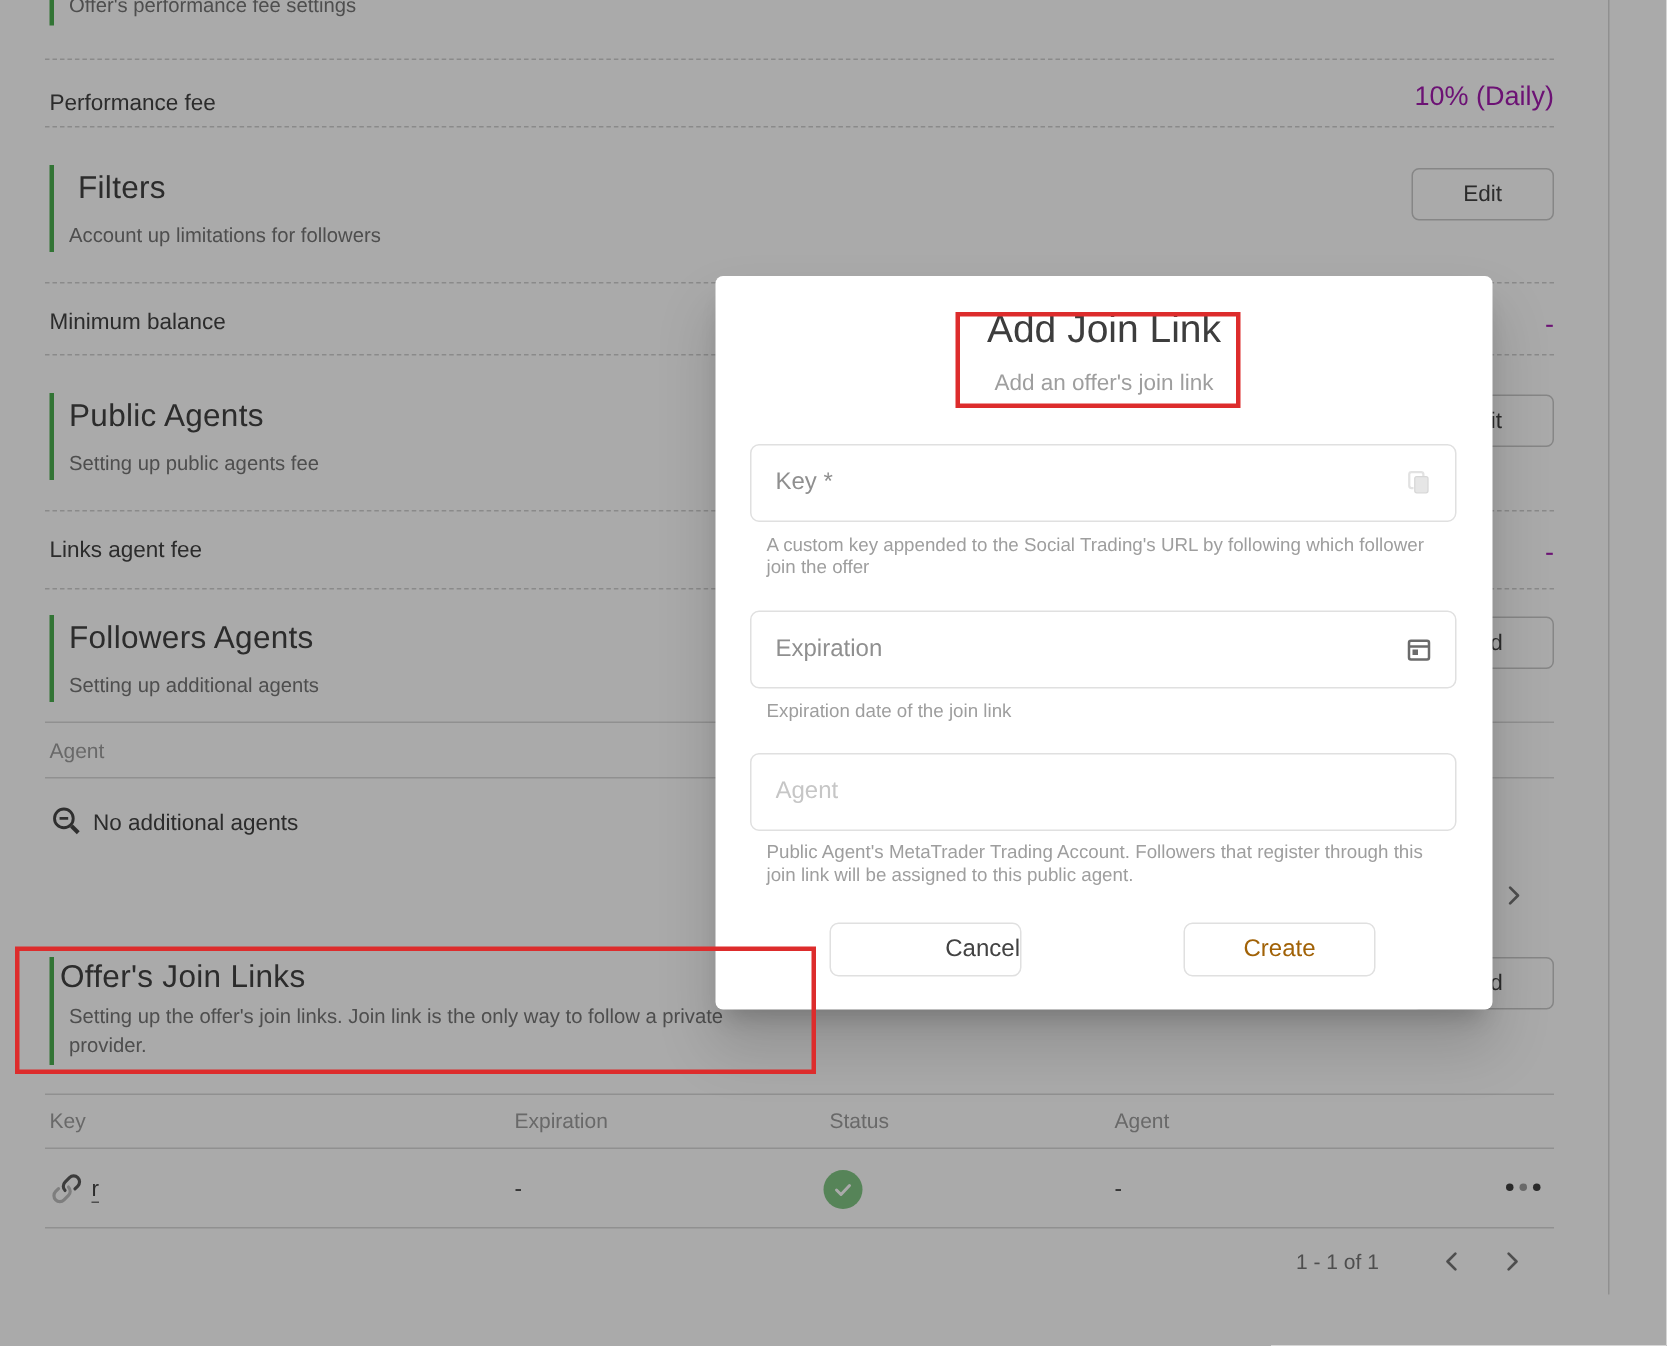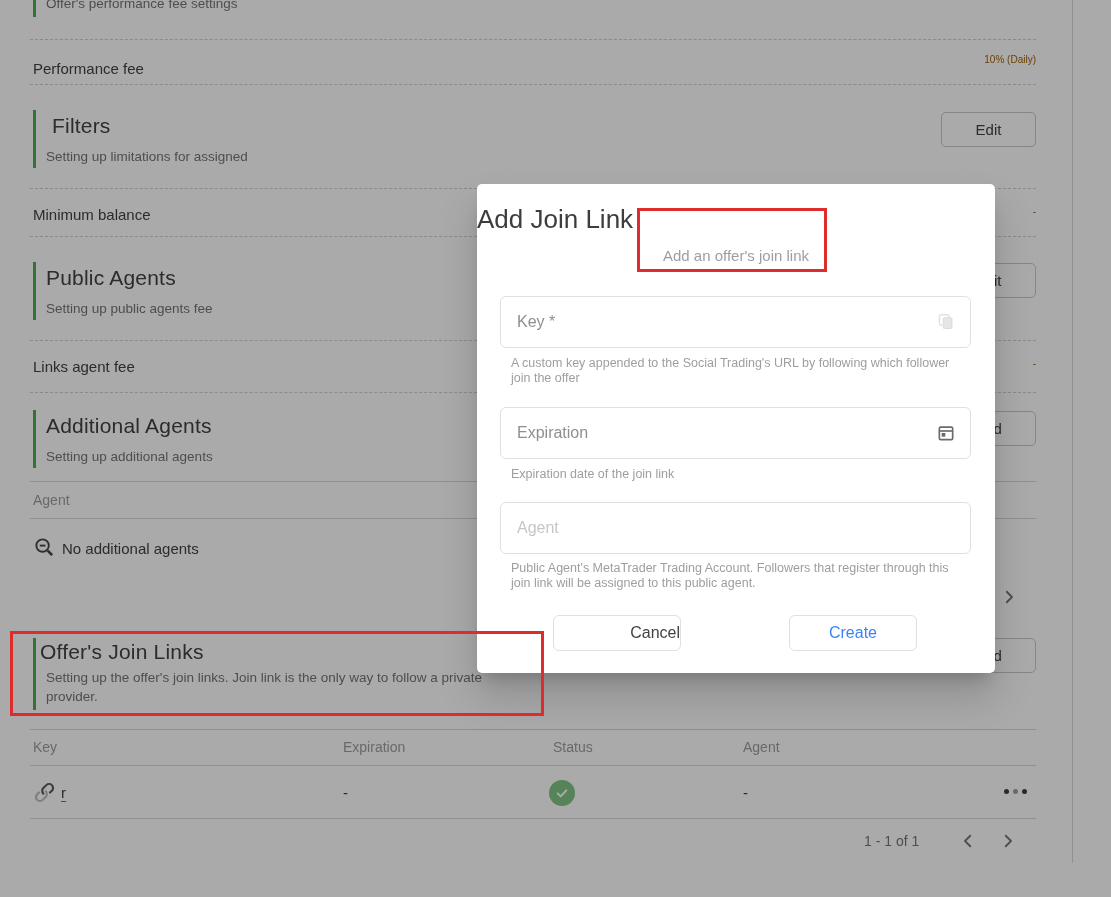--- a/index.html
+++ b/index.html
@@ -6,21 +6,21 @@
   html,body { width:1111px; height:897px; }
   body { font-family:"Liberation Sans", sans-serif; background:#fff; overflow:hidden; }
   .stage { position:relative; width:1111px; height:897px; background:#fff; overflow:hidden; }
 
   
   .abs { position:absolute; }
   .accent-bar { position:absolute; width:3px; background:#4caf50; }
   .sec-title { position:absolute; font-size:21px; color:#424242; letter-spacing:.2px; }
   .sec-sub { position:absolute; font-size:13.5px; color:#757575; line-height:19px; white-space:pre-line; }
   .row-label { position:absolute; font-size:15px; color:#424242; }
-  .row-value { position:absolute; font-size:10px; color:#a16207; right:75px; text-align:left; }
+  .row-value { position:absolute; font-size:18px; color:#a21caf; right:75px; text-align:left; }
   .divider-dashed { position:absolute; left:30px; right:75px; border-top:1px dashed #cfcfcf; }
   .divider-solid { position:absolute; left:30px; right:75px; border-top:1px solid #d9d9d9; }
   .th { position:absolute; font-size:14px; color:#9e9e9e; }
   .td { position:absolute; font-size:15px; color:#424242; }
   .outline-btn { position:absolute; width:95px; height:35px; border:1px solid #c9c9c9; border-radius:5px;
     background:#fff; font-family:inherit; font-size:15px; color:#424242; cursor:pointer;
     display:flex; align-items:center; justify-content:center; }
   .vline { position:absolute; left:1072px; top:0; width:1px; height:863px; background:#d9d9d9; }
   .chev { position:absolute; width:18px; height:18px; cursor:pointer; }
   .pg-range { position:absolute; font-size:14px; color:#757575; }
@@ -30,33 +30,33 @@
   .dots { position:absolute; display:flex; gap:4px; cursor:pointer; }
   .dots i { width:5px; height:5px; border-radius:50%; background:#3f3f3f; }
   .dots i.mid { background:#9e9e9e; }
 
   
   .backdrop { position:absolute; inset:0; background:rgba(0,0,0,0.335); z-index:10; }
 
   
   .modal { position:absolute; left:477px; top:184px; width:518px; height:489px; background:#fff;
     border-radius:5px; box-shadow:0 11px 15px -7px rgba(0,0,0,.2), 0 24px 38px 3px rgba(0,0,0,.14); z-index:20; }
-  .m-title { position:absolute; top:20px; left:0; right:0; font-size:26px; color:#3d3d3d; }
+  .m-title { position:absolute; top:20px; left:0; right:0; text-align:center; font-size:26px; color:#3d3d3d; }
   .m-sub { position:absolute; top:63px; left:0; right:0; text-align:center; font-size:15px; color:#9e9e9e; }
   .field { position:absolute; left:23px; width:471px; height:52px; border:1px solid #e0e0e0; border-radius:6px; background:#fff; }
   .field input { width:100%; height:100%; border:none; outline:none; background:transparent;
     font-family:inherit; font-size:16px; color:#3b82f6; padding:0 44px 0 16px; }
   .field input.ph-dark::placeholder { color:#8f8f8f; opacity:1; }
   .field input.ph-light::placeholder { color:#c6c6c6; opacity:1; }
   .field .trail-icon { position:absolute; right:14px; top:50%; transform:translateY(-50%); width:20px; height:20px; cursor:pointer; }
   .m-helper { position:absolute; left:34px; width:448px; font-size:12.5px; line-height:15px; color:#9e9e9e; white-space:pre-line; }
   .m-btn { position:absolute; top:431px; width:128px; height:36px; border:1px solid #e0e0e0; border-radius:6px;
     background:#fff; font-family:inherit; font-size:16px; cursor:pointer; }
   .m-btn.cancel { left:76px; color:#424242;text-align:right; }
-  .m-btn.create { left:312px; color:#3b82f6; }
+  .m-btn.create { left:312px; color:#a16207; }
 
   
   .anno { position:absolute; border:3px solid #dd2c2c; z-index:30; pointer-events:none; }
   .anno.title-box { left:637px; top:208px; width:190px; height:64px; }
   .anno.section-box { left:10px; top:631px; width:534px; height:85px; }
 </style>
 </head>
 <body>
 
 <div class="stage">
@@ -66,21 +66,21 @@
 
   <div class="divider-dashed" style="top:39px;"></div>
 
   <div class="row-label" style="left:33px; top:60px;">Performance fee</div>
   <div class="row-value" style="top:54px;">10% (Daily)</div>
 
   <div class="divider-dashed" style="top:84px;"></div>
 
   <div class="accent-bar" style="left:33px; top:110px; height:58px;"></div>
   <div class="sec-title" style="left:52px; top:114px;">Filters</div>
-  <div class="sec-sub" style="left:46px; top:147px;">Setting up limitations for assigned</div>
+  <div class="sec-sub" style="left:46px; top:147px;">Account up limitations for followers</div>
   <button class="outline-btn" style="left:941px; top:112px;">Edit</button>
 
   <div class="divider-dashed" style="top:188px;"></div>
 
   <div class="row-label" style="left:33px; top:206px;">Minimum balance</div>
   <div class="row-value" style="top:206px;">-</div>
 
   <div class="divider-dashed" style="top:236px;"></div>
 
   <div class="accent-bar" style="left:33px; top:262px; height:58px;"></div>
@@ -89,21 +89,21 @@
   <button class="outline-btn" style="left:941px; top:263px;">Edit</button>
 
   <div class="divider-dashed" style="top:340px;"></div>
 
   <div class="row-label" style="left:33px; top:358px;">Links agent fee</div>
   <div class="row-value" style="top:358px;">-</div>
 
   <div class="divider-dashed" style="top:392px;"></div>
 
   <div class="accent-bar" style="left:33px; top:410px; height:58px;"></div>
-  <div class="sec-title" style="left:46px; top:414px;">Additional Agents</div>
+  <div class="sec-title" style="left:46px; top:414px;">Followers Agents</div>
   <div class="sec-sub" style="left:46px; top:447px;">Setting up additional agents</div>
   <button class="outline-btn" style="left:941px; top:411px;">Add</button>
 
   <div class="divider-solid" style="top:481px;"></div>
   <div class="th" style="left:33px; top:492px;">Agent</div>
   <div class="divider-solid" style="top:518px;"></div>
   <span class="abs" style="left:33px; top:536px; width:23px; height:23px;">
     <svg width="23" height="23" viewBox="0 0 24 24" fill="none" stroke="#474747" stroke-width="2">
       <circle cx="10" cy="10" r="6.5"></circle>
       <line x1="7" y1="10" x2="13" y2="10"></line>

